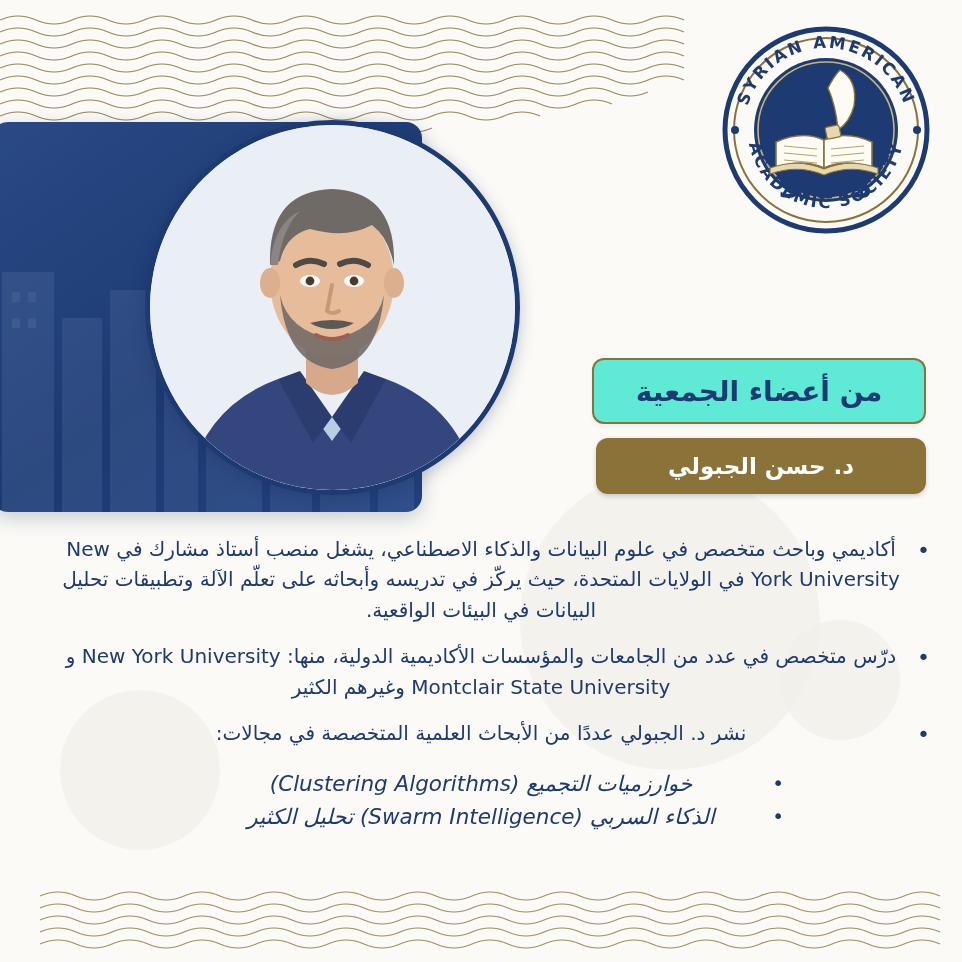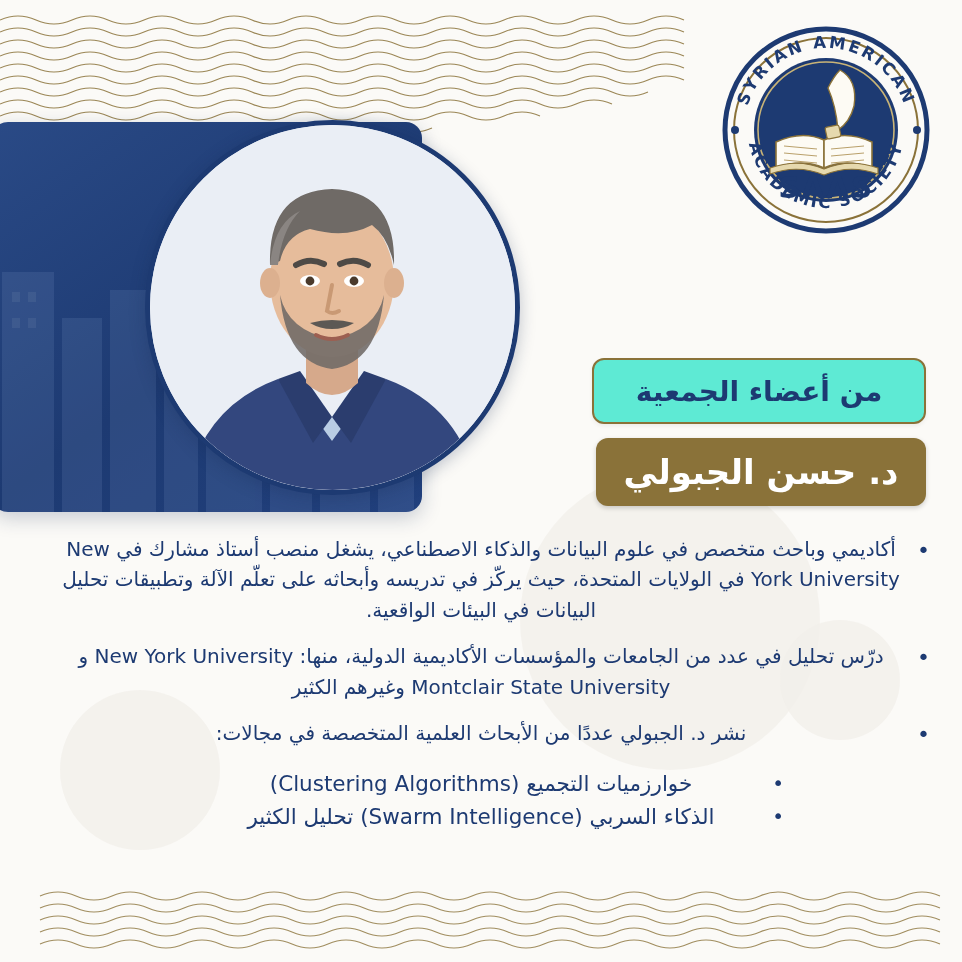--- a/index.html
+++ b/index.html
@@ -99,24 +99,24 @@
     border: 2px solid #8a7239;
     background: #5eead4;
     color: #1d3a72;
     font-size: 28px;
     box-shadow: 0 2px 4px rgba(0,0,0,.06);
   }
   .ribbon-name {
     right: 36px;
     top: 438px;
     width: 330px;
-    height: 68px;
+    height: 56px;
     background: #8a7239;
     color: #ffffff;
-    font-size: 34px;
+    font-size: 23px;
     box-shadow: 0 2px 5px rgba(0,0,0,.18);
   }
 
   
   .bio {
     position: absolute;
     left: 28px;
     right: 28px;
     top: 534px;
     color: #1d3a72;
@@ -133,20 +133,21 @@
   .bullet::before {
     content: "•";
     position: absolute;
     right: 4px;
     top: 0;
     font-size: 22px;
     color: #1d3a72;
   }
   .sub-list {
     margin-top: 20px;
+    font-style: italic;
   }
   .sub-bullet {
     position: relative;
     font-size: 21.5px;
     line-height: 1.5;
     padding: 0 26px;
   }
   .sub-bullet::before {
     content: "•";
     position: absolute;
@@ -306,21 +307,21 @@
 
   <div class="ribbon ribbon-society">
     <span>من أعضاء الجمعية</span>
   </div>
   <div class="ribbon ribbon-name">
     <span>د. حسن الجبولي</span>
   </div>
 
   <div class="bio">
     <div class="bullet">أكاديمي وباحث متخصص في علوم البيانات والذكاء الاصطناعي، يشغل منصب أستاذ مشارك في New York University في الولايات المتحدة، حيث يركّز في تدريسه وأبحاثه على تعلّم الآلة وتطبيقات تحليل البيانات في البيئات الواقعية.</div>
-    <div class="bullet">درّس تحليل في عدد من الجامعات والمؤسسات الأكاديمية الدولية، منها: New York University و Montclair State University وغيرهم الكثير</div>
+    <div class="bullet">درّس متخصص في عدد من الجامعات والمؤسسات الأكاديمية الدولية، منها: New York University و Montclair State University وغيرهم الكثير</div>
     <div class="bullet" style="margin-bottom:3px;">نشر د. الجبولي عددًا من الأبحاث العلمية المتخصصة في مجالات:</div>
     <div class="sub-list">
       <div class="sub-bullet">خوارزميات التجميع (Clustering Algorithms)</div>
       <div class="sub-bullet">الذكاء السربي (Swarm Intelligence) تحليل الكثير</div>
     </div>
   </div>
 
 </div>
 
 </body></html>

